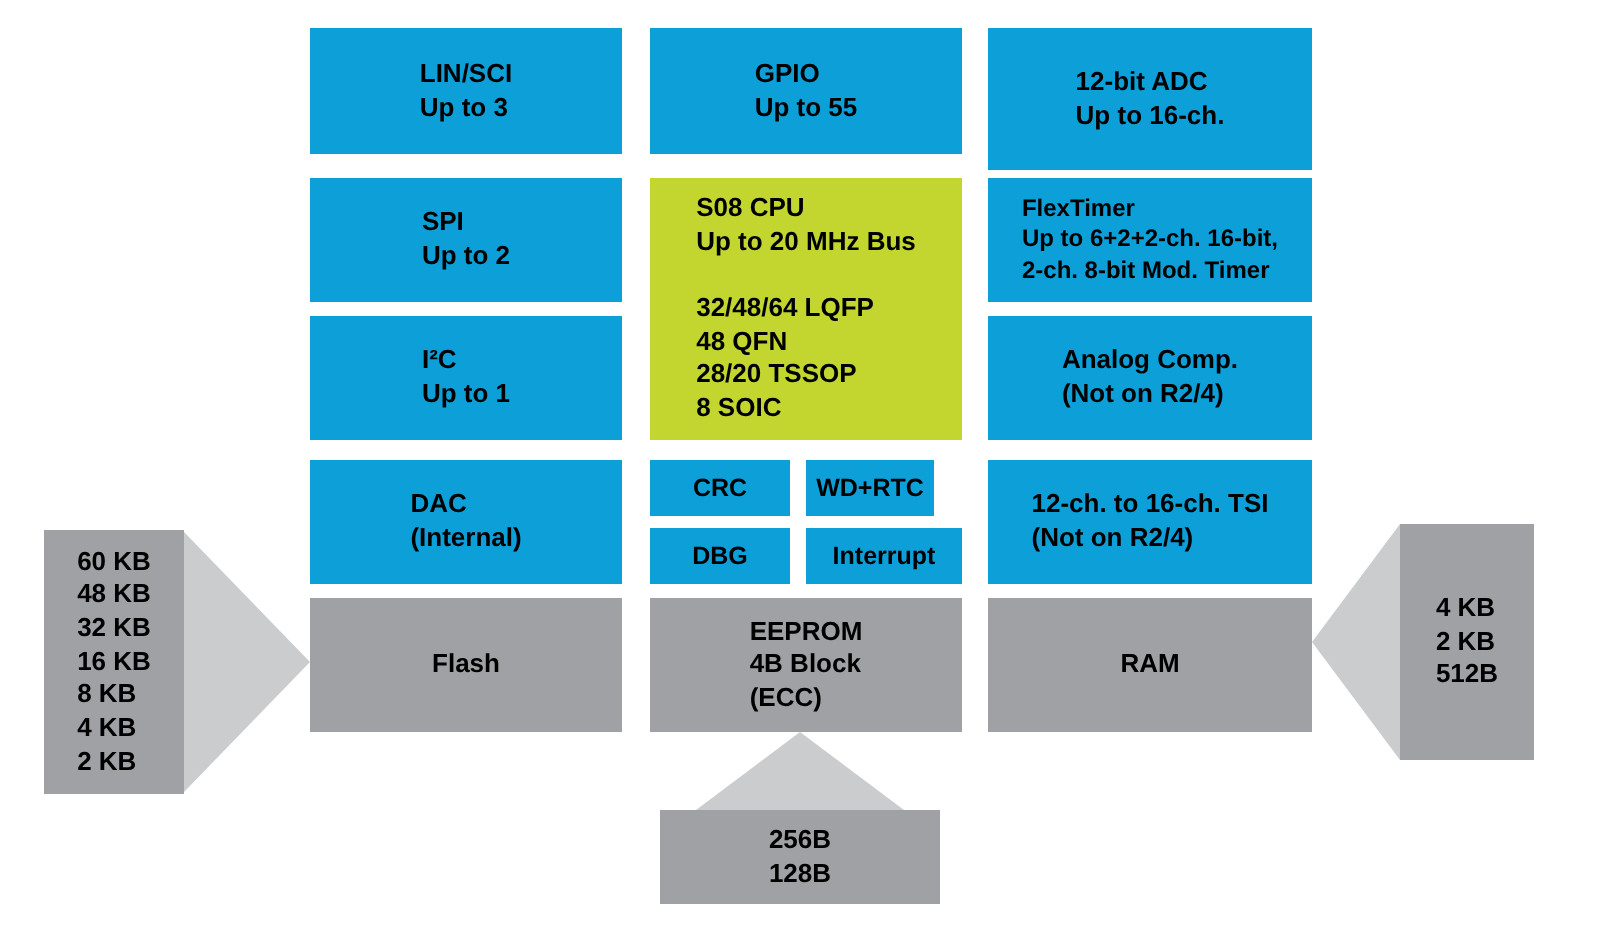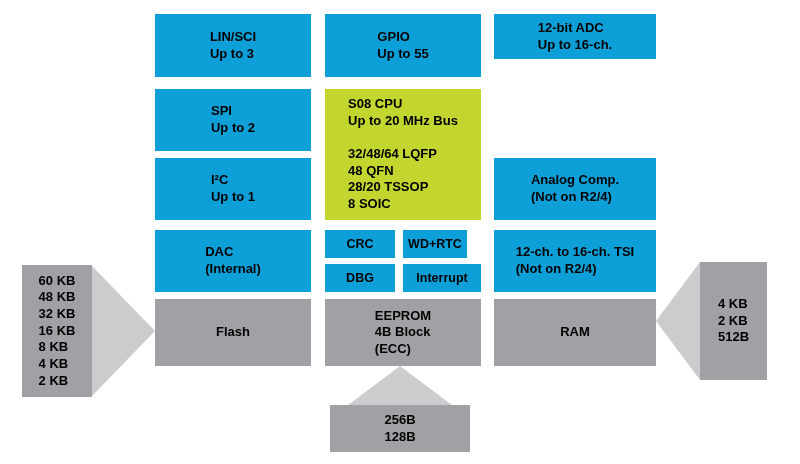--- a/index.html
+++ b/index.html
@@ -48,22 +48,25 @@
 28/20 TSSOP
 8 SOIC</div>
   <div class="box blue tiny" style="left:325px;top:230px;width:70px;height:28px">CRC</div>
   <div class="box blue tiny" style="left:403px;top:230px;width:64px;height:28px">WD+RTC</div>
   <div class="box blue tiny" style="left:325px;top:264px;width:70px;height:28px">DBG</div>
   <div class="box blue tiny" style="left:403px;top:264px;width:78px;height:28px">Interrupt</div>
   <div class="box gray" style="left:325px;top:299px;width:156px;height:67px">EEPROM
 4B Block
 (ECC)</div>
 
-  <div class="box blue" style="left:494px;top:14px;width:162px;height:45px">12-bit ADC
+  <div class="box blue" style="left:494px;top:14px;width:162px;height:71px">12-bit ADC
 Up to 16-ch.</div>
+  <div class="box blue small" style="left:494px;top:89px;width:162px;height:62px">FlexTimer
+Up to 6+2+2-ch. 16-bit,
+2-ch. 8-bit Mod. Timer</div>
   <div class="box blue" style="left:494px;top:158px;width:162px;height:62px">Analog Comp.
 (Not on R2/4)</div>
   <div class="box blue" style="left:494px;top:230px;width:162px;height:62px">12-ch. to 16-ch. TSI
 (Not on R2/4)</div>
   <div class="box gray" style="left:494px;top:299px;width:162px;height:67px">RAM</div>
 
   <div class="wedge wedge-right" style="left:92px;top:266px;width:63px;height:130px"></div>
   <div class="wedge wedge-left" style="left:656px;top:262px;width:44px;height:118px"></div>
   <div class="wedge wedge-down" style="left:348px;top:366px;width:104px;height:39px"></div>
 

